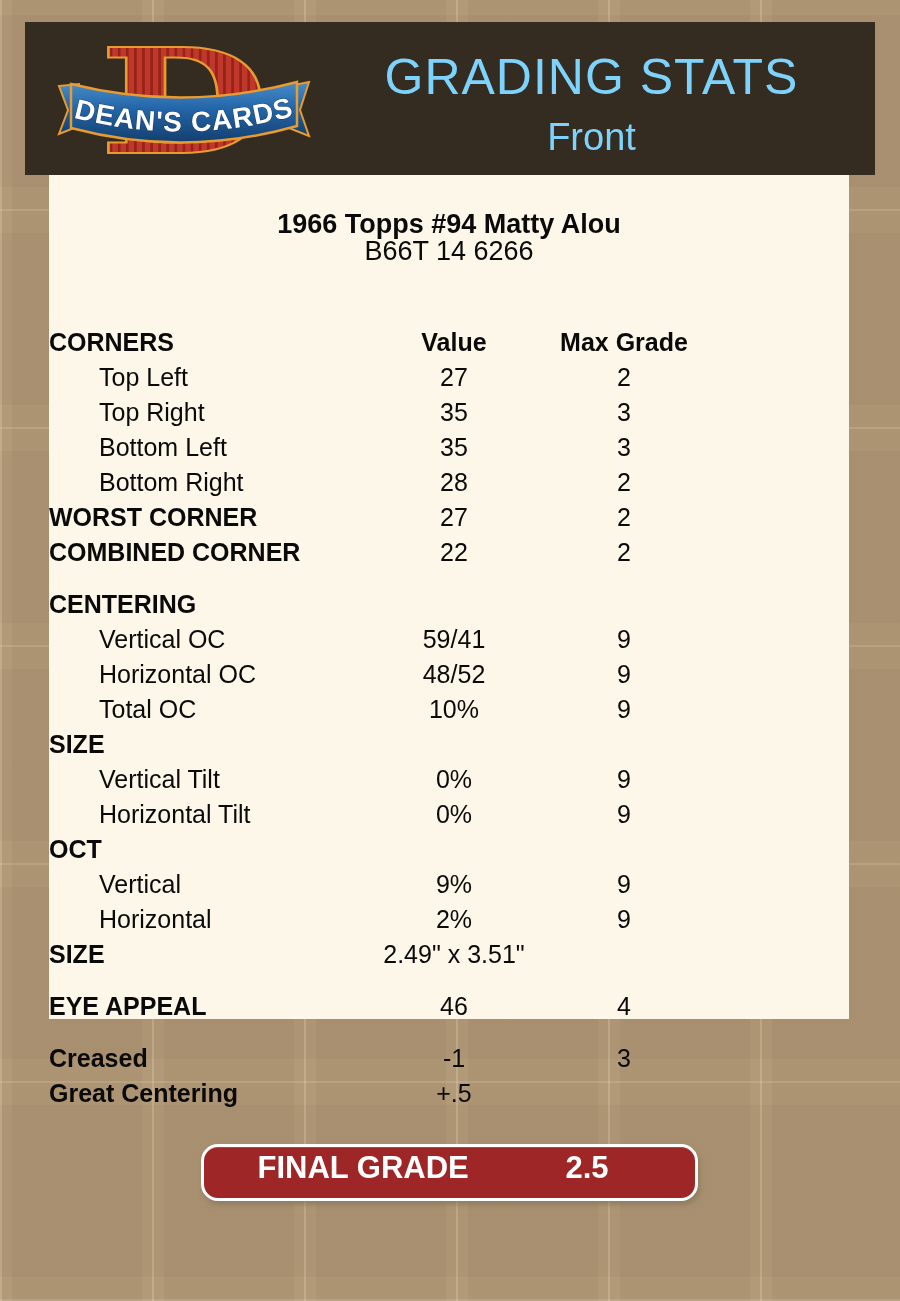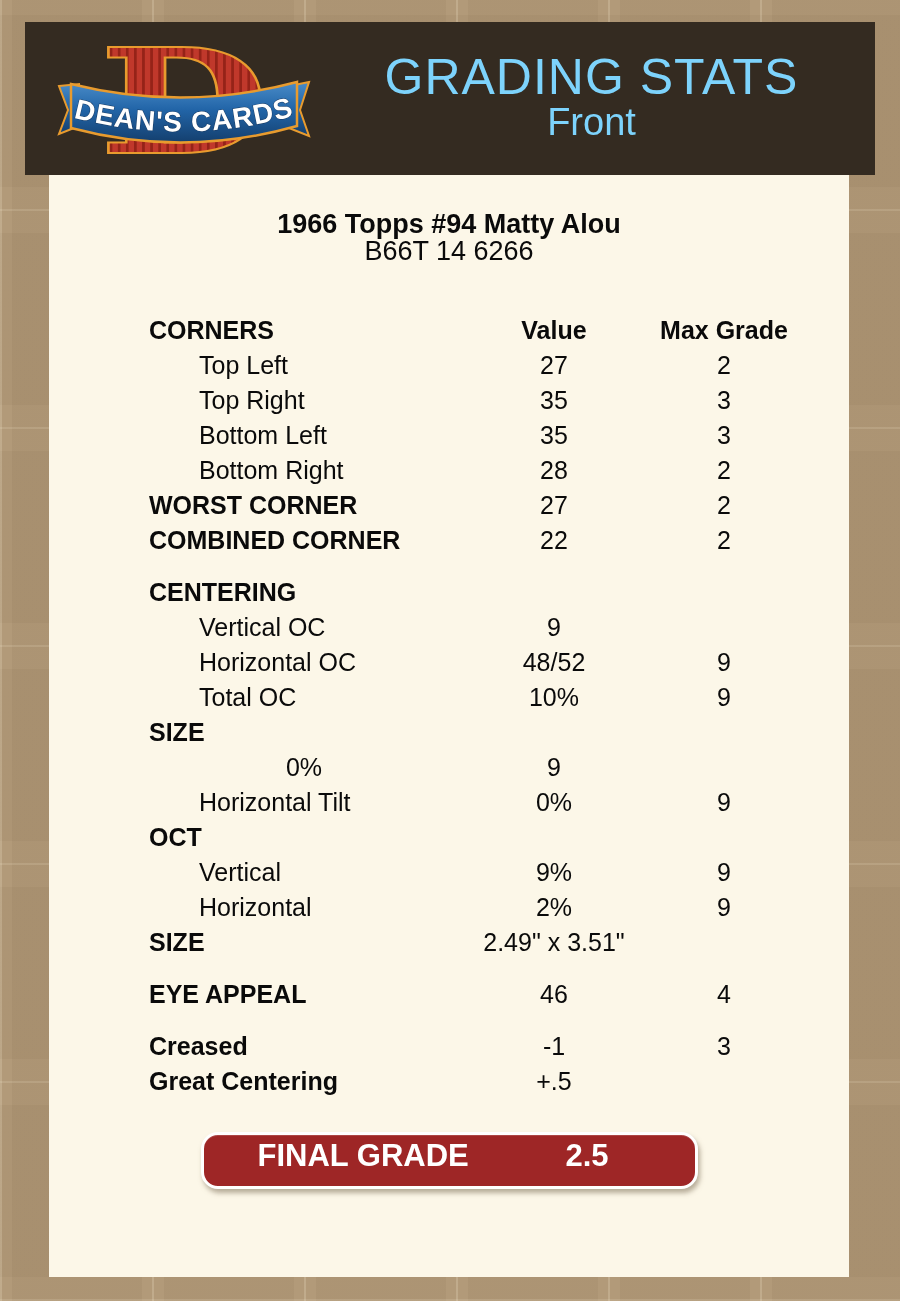--- a/index.html
+++ b/index.html
@@ -23,30 +23,30 @@
   .header-bar {
     position:absolute; left:25px; top:22px; width:850px; height:153px;
     background:#342b21;
   }
   .logo { position:absolute; left:28px; top:6px; width:262px; height:142px; }
   .header-titles {
     position:absolute; left:295px; right:12px; top:30px;
     text-align:center; color:#7dd3fc;
   }
   .header-title { font-size:50px; line-height:1; letter-spacing:1px; font-weight:400; }
-  .header-subtitle { font-size:38px; line-height:1; margin-top:1px; font-weight:400; }
+  .header-subtitle { font-size:38px; line-height:1; margin-top:16px; font-weight:400; }
 
   .content-panel {
-    position:absolute; left:49px; top:175px; width:800px; height:1102px;
+    position:absolute; left:49px; top:175px; width:800px; height:844px;
     background:#fcf7e8;
   }
   .card-title { margin-top:36px; text-align:center; font-size:27px; font-weight:bold; line-height:1; }
   .card-code  { margin-top:0; text-align:center; font-size:27px; line-height:1; }
 
-  .stats-table { margin-top:48px; padding-left:100px; }
+  .stats-table { margin-top:60px; }
   .t-row {
     display:grid; grid-template-columns:310px 190px 150px;
     height:35px; align-items:center; font-size:25px; line-height:1;
   }
   .t-row .cell-label { white-space:nowrap; }
   .t-row .cell-value, .t-row .cell-max { text-align:center; white-space:nowrap; }
   .t-row.bold .cell-label { font-weight:bold; }
   .t-row.head .cell-value, .t-row.head .cell-max { font-weight:bold; }
   .t-row.indent .cell-label { padding-left:50px; }
   .t-row.gap-above { margin-top:17px; }
@@ -135,38 +135,40 @@
     <span class="cell-value">22</span>
     <span class="cell-max">2</span>
   </div>
       <div class="t-row bold gap-above">
     <span class="cell-label">CENTERING</span>
     <span class="cell-value"></span>
     <span class="cell-max"></span>
   </div>
       <div class="t-row indent">
     <span class="cell-label">Vertical OC</span>
+    <span class="cell-value">59/41</span>
     <span class="cell-max">9</span>
   </div>
       <div class="t-row indent">
     <span class="cell-label">Horizontal OC</span>
     <span class="cell-value">48/52</span>
     <span class="cell-max">9</span>
   </div>
       <div class="t-row indent">
     <span class="cell-label">Total OC</span>
     <span class="cell-value">10%</span>
     <span class="cell-max">9</span>
   </div>
       <div class="t-row bold">
     <span class="cell-label">SIZE</span>
     <span class="cell-value"></span>
     <span class="cell-max"></span>
   </div>
       <div class="t-row indent">
+    <span class="cell-label">Vertical Tilt</span>
     <span class="cell-value">0%</span>
     <span class="cell-max">9</span>
   </div>
       <div class="t-row indent">
     <span class="cell-label">Horizontal Tilt</span>
     <span class="cell-value">0%</span>
     <span class="cell-max">9</span>
   </div>
       <div class="t-row bold">
     <span class="cell-label">OCT</span>

